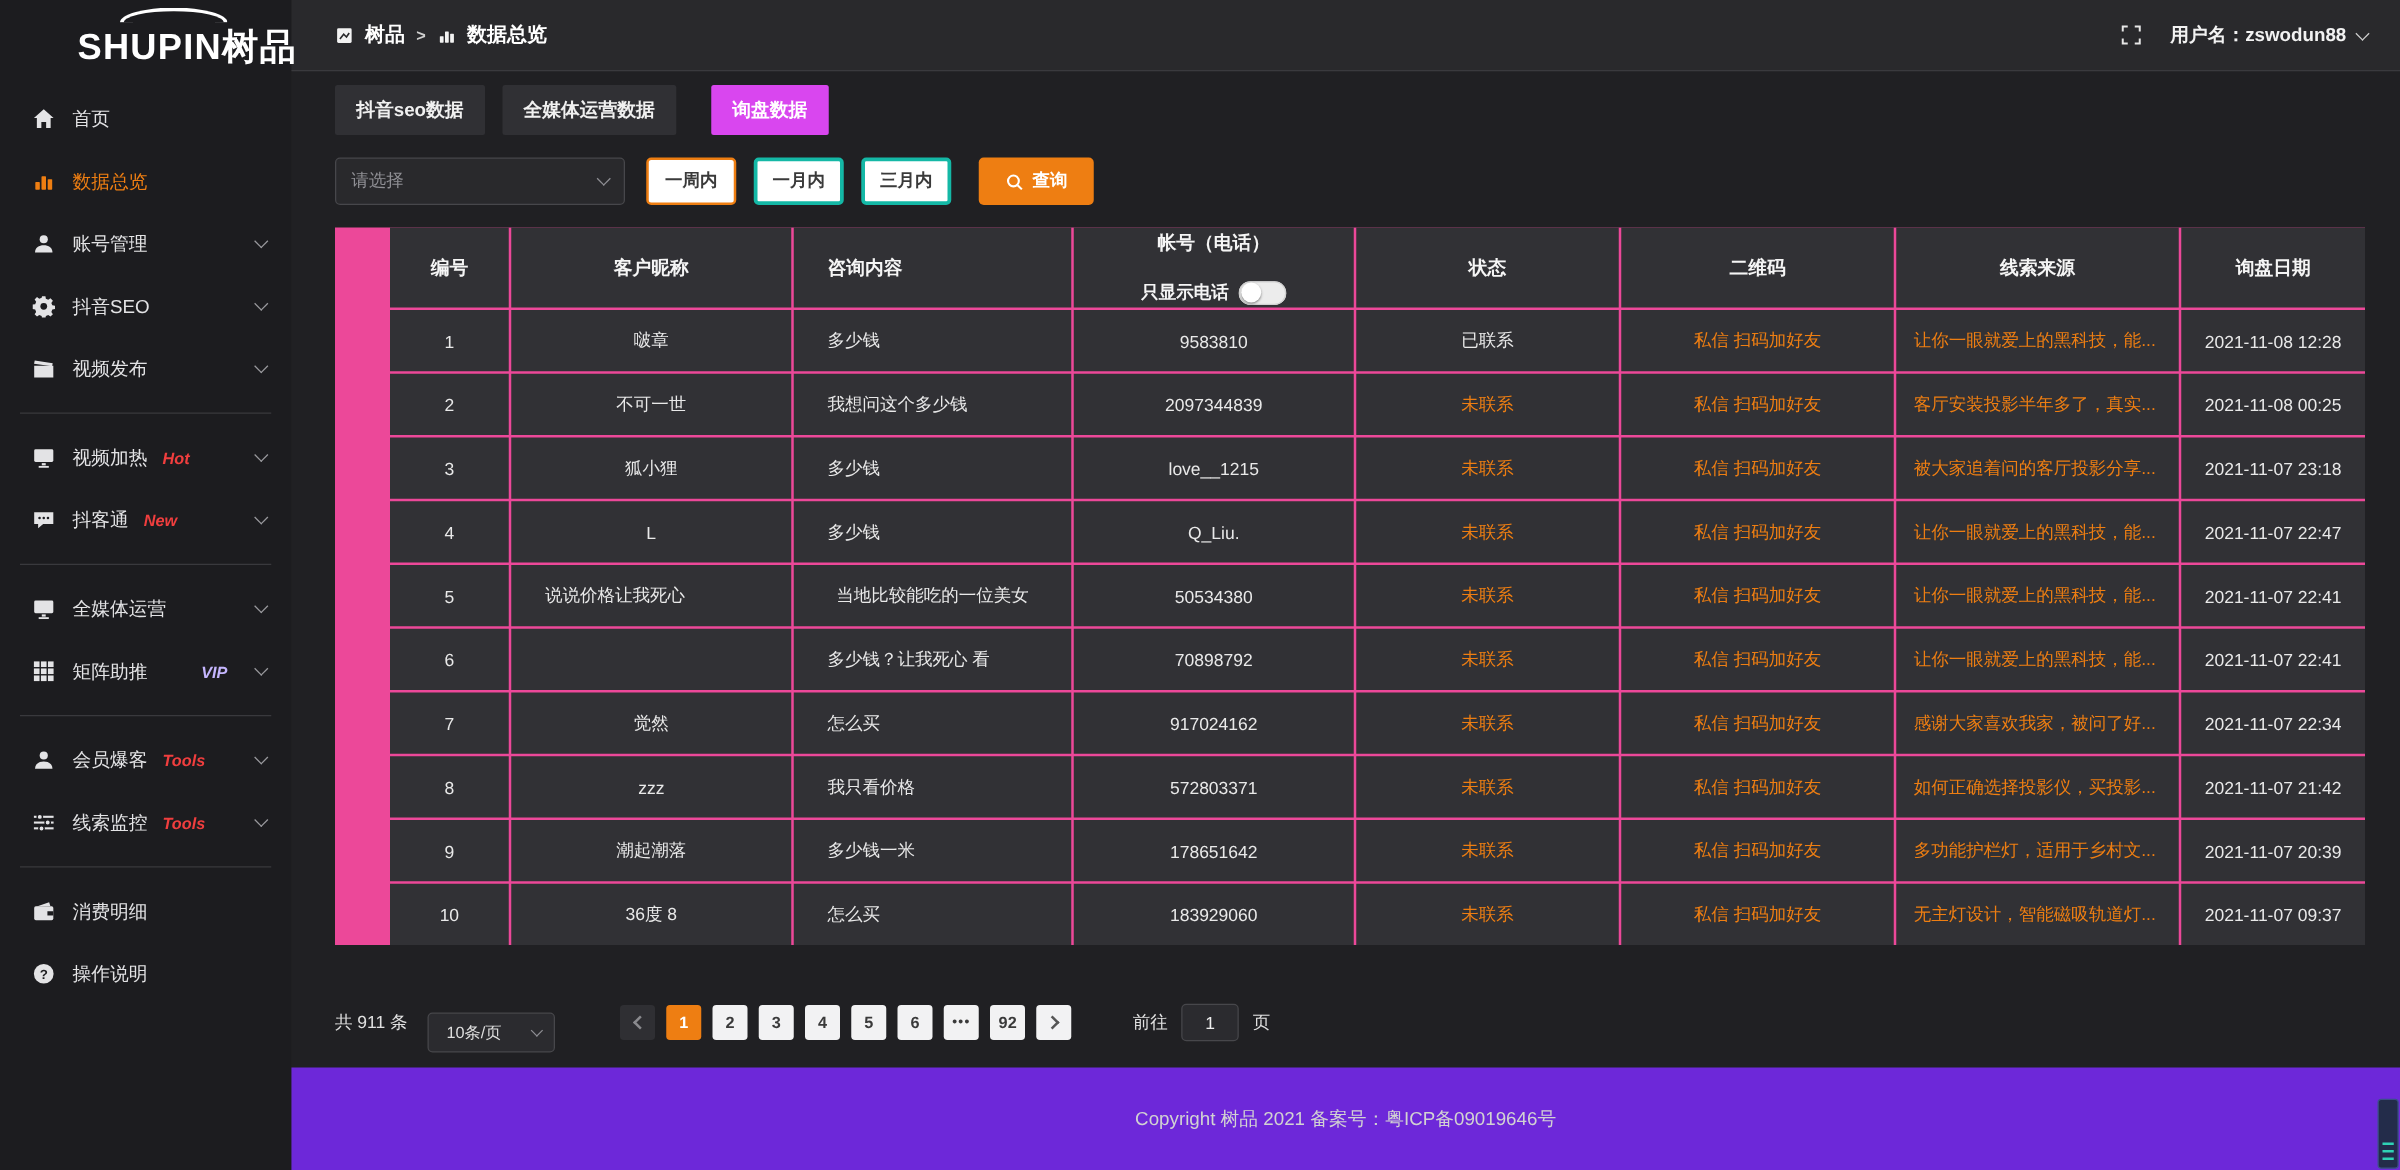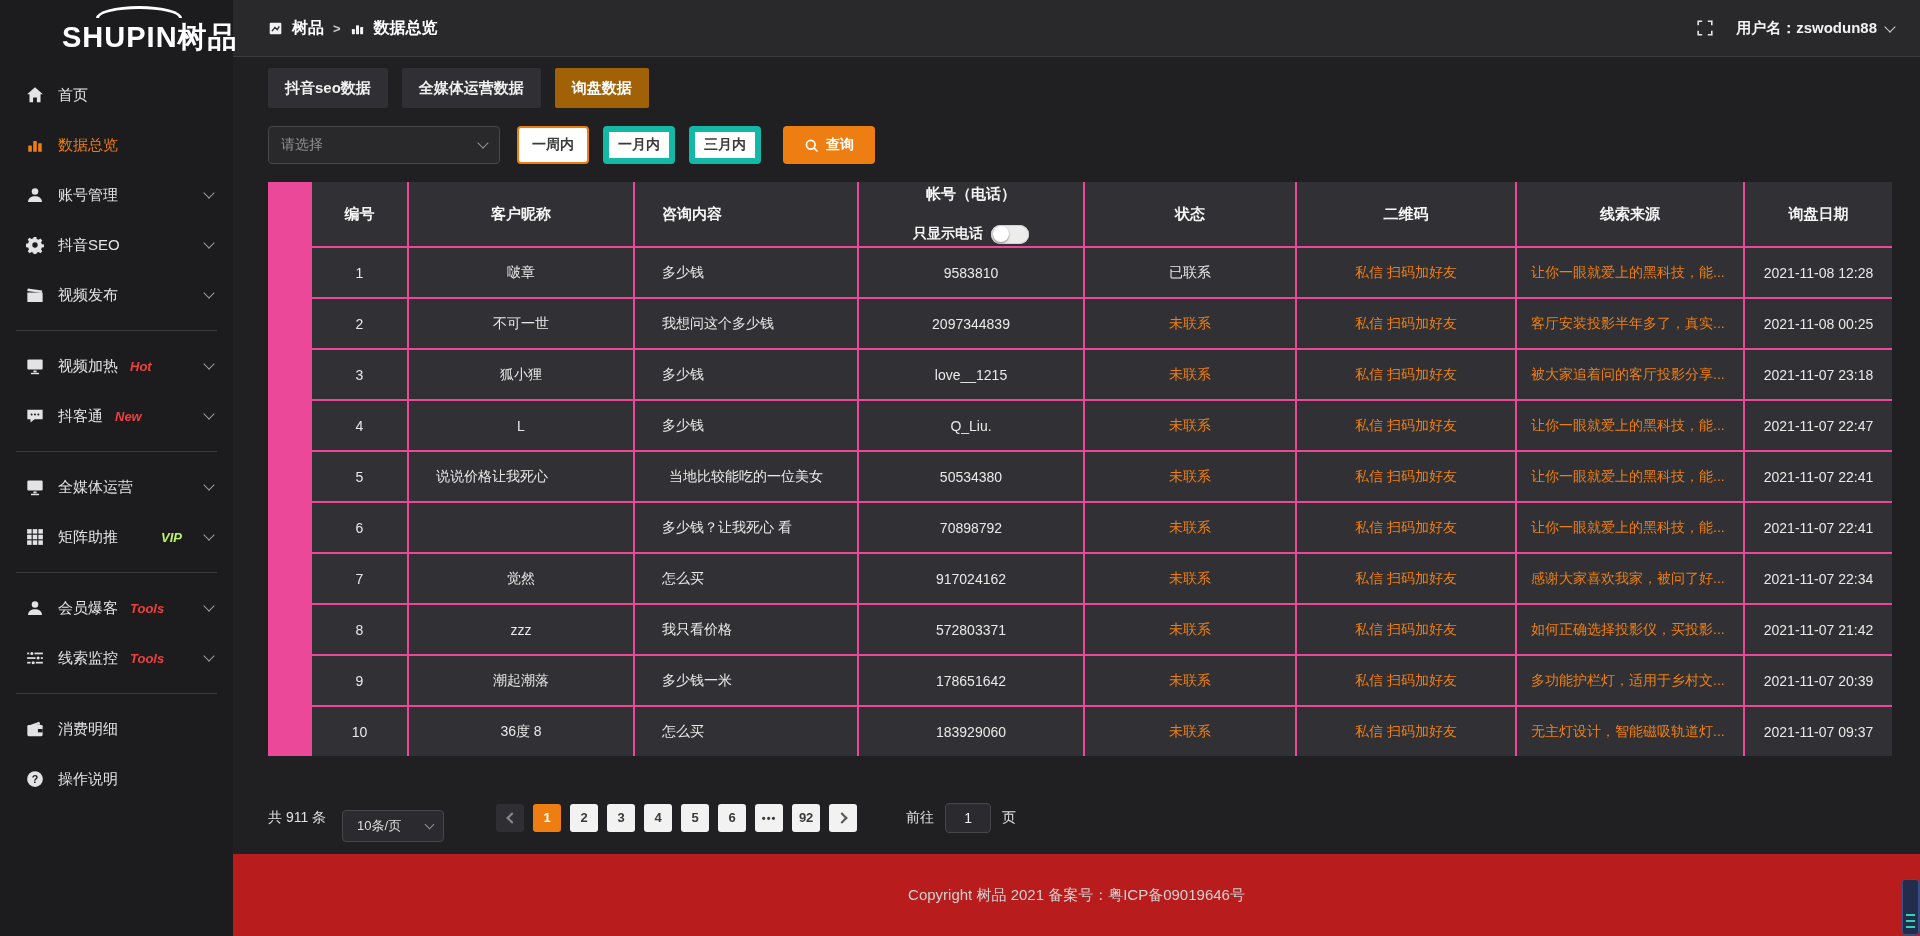--- a/index.html
+++ b/index.html
@@ -38,27 +38,27 @@
   .crumb-sep { color: #cfcfcf; font-size: 13px; font-weight: bold; }
   .header-right { margin-left: auto; display: flex; align-items: center; gap: 22px; }
   .fs-icn { width: 18px; height: 18px; color: #e6e6e6; cursor: pointer; }
   .user-box { display: flex; align-items: center; gap: 9px; font-size: 15px; font-weight: 600; color: #f2f2f2; cursor: pointer; }
   .user-box .chev { border-color: #cfcfcf; margin-top: -2px; }
   
   .main { position: absolute; left: 233px; top: 57px; right: 0; bottom: 82px; padding: 11px 28px 0 35px; }
   .tabs { display: flex; gap: 14px; }
   .tab { height: 40px; padding: 0 17px; display: flex; align-items: center; background: #303034;
          color: #f0f0f0; font-size: 15px; font-weight: bold; border-radius: 2px; cursor: pointer; }
-  .tab.active { background: #a16207; color: #fff; }
+  .tab.active { background: #d946ef; color: #fff; margin-left: 14px; }
   .filters { display: flex; align-items: center; margin-top: 18px; }
   .sel { width: 232px; height: 38px; background: #29292c; border: 1px solid #47474b; border-radius: 4px;
          display: flex; align-items: center; padding: 0 12px; color: #8f8f94; font-size: 14px; cursor: pointer; }
   .sel .chev { margin-left: auto; border-color: #8f8f94; }
   .periods { display: flex; gap: 14px; margin-left: 17px; }
-  .pbtn { width: 72px; height: 38px; background: #fff; border: 6px solid #14b8a6; border-radius: 4px;
+  .pbtn { width: 72px; height: 38px; background: #fff; border: 3px solid #14b8a6; border-radius: 4px;
           color: #3a3a3a; font-size: 14px; font-weight: bold; display: flex; align-items: center;
           justify-content: center; cursor: pointer; }
   .pbtn.selected { border: 2px solid #ee7e12; }
   .search-btn { margin-left: 22px; height: 38px; padding: 0 21px; background: #ee7e12; border-radius: 4px;
                 color: #fff; font-size: 14px; font-weight: bold; display: flex; align-items: center;
                 gap: 7px; cursor: pointer; }
   .search-btn .icn { width: 15px; height: 15px; }
   
   .table { margin-top: 18px; background: #ec4899; display: flex; flex-direction: column; gap: 2px; padding-left: 44px; }
   .trow, .thead { display: grid; grid-template-columns: 95px 224px 222px 224px 210px 218px 226px minmax(0,1fr);
@@ -89,21 +89,21 @@
   .pg.active { background: #ee7e12; color: #fff; }
   .pg.prev { background: #2f2f33; }
   .pg.dots { letter-spacing: 1px; font-size: 11px; }
   .arr { width: 8px; height: 8px; border-left: 2px solid #555; border-bottom: 2px solid #555; display: inline-block; }
   .arr-left { transform: rotate(45deg); margin-left: 3px; border-color: #8a8a8e; }
   .arr-right { transform: rotate(-135deg); margin-right: 3px; }
   .goto { display: flex; align-items: center; margin-left: 40px; gap: 11px; }
   .goto input { width: 46px; height: 30px; background: #2b2b2f; border: 1px solid #47474b; border-radius: 4px;
                 color: #eee; text-align: center; font-size: 14px; font-family: inherit; }
   
-  .footer { position: absolute; left: 233px; right: 0; bottom: 0; height: 82px; background: #b91c1c;
+  .footer { position: absolute; left: 233px; right: 0; bottom: 0; height: 82px; background: #6d28d9;
             display: flex; align-items: center; justify-content: center; color: #d2d2d2; font-size: 15px; }
   
   .fwidget { position: absolute; right: 1px; bottom: 1px; width: 17px; height: 56px; background: #232c4a;
              border: 1px solid #3b5087; border-radius: 3px; cursor: pointer; }
   .fwidget i { position: absolute; left: 3px; right: 3px; height: 2px; background: #2fd3b5; }
   .fwidget i:nth-child(1){ bottom: 18px; } .fwidget i:nth-child(2){ bottom: 12px; } .fwidget i:nth-child(3){ bottom: 6px; }
 </style>
 </head>
 <body>
 
@@ -223,21 +223,21 @@
               <rect x="1" y="6" width="4" height="4"></rect>
               <rect x="6" y="6" width="4" height="4"></rect>
               <rect x="11" y="6" width="4" height="4"></rect>
               <rect x="1" y="11" width="4" height="4"></rect>
               <rect x="6" y="11" width="4" height="4"></rect>
               <rect x="11" y="11" width="4" height="4"></rect>
             </g>
           </svg>
         </span>
         <span class="side-label" data-name="sidebar-item-label">矩阵助推</span>
-        <span class="side-badge" data-name="sidebar-item-badge" style="color: #bef264; margin-left: 43px;">VIP</span>
+        <span class="side-badge" data-name="sidebar-item-badge" style="color: #c4b5fd; margin-left: 43px;">VIP</span>
         <span class="chev side-chev" data-name="chevron-down-icon"></span>
       </div>
       <div class="side-divider" data-name="sidebar-divider"></div>
       <div class="side-item" data-name="sidebar-item">
         <span class="icn" data-name="member-icon">
           <svg viewBox="0 0 16 16">
             <g fill="currentColor">
               <circle cx="8" cy="4.8" r="2.9"></circle>
               <path d="M1.8 14.2c0-3.4 2.8-5.1 6.2-5.1s6.2 1.7 6.2 5.1z"></path>
             </g>

